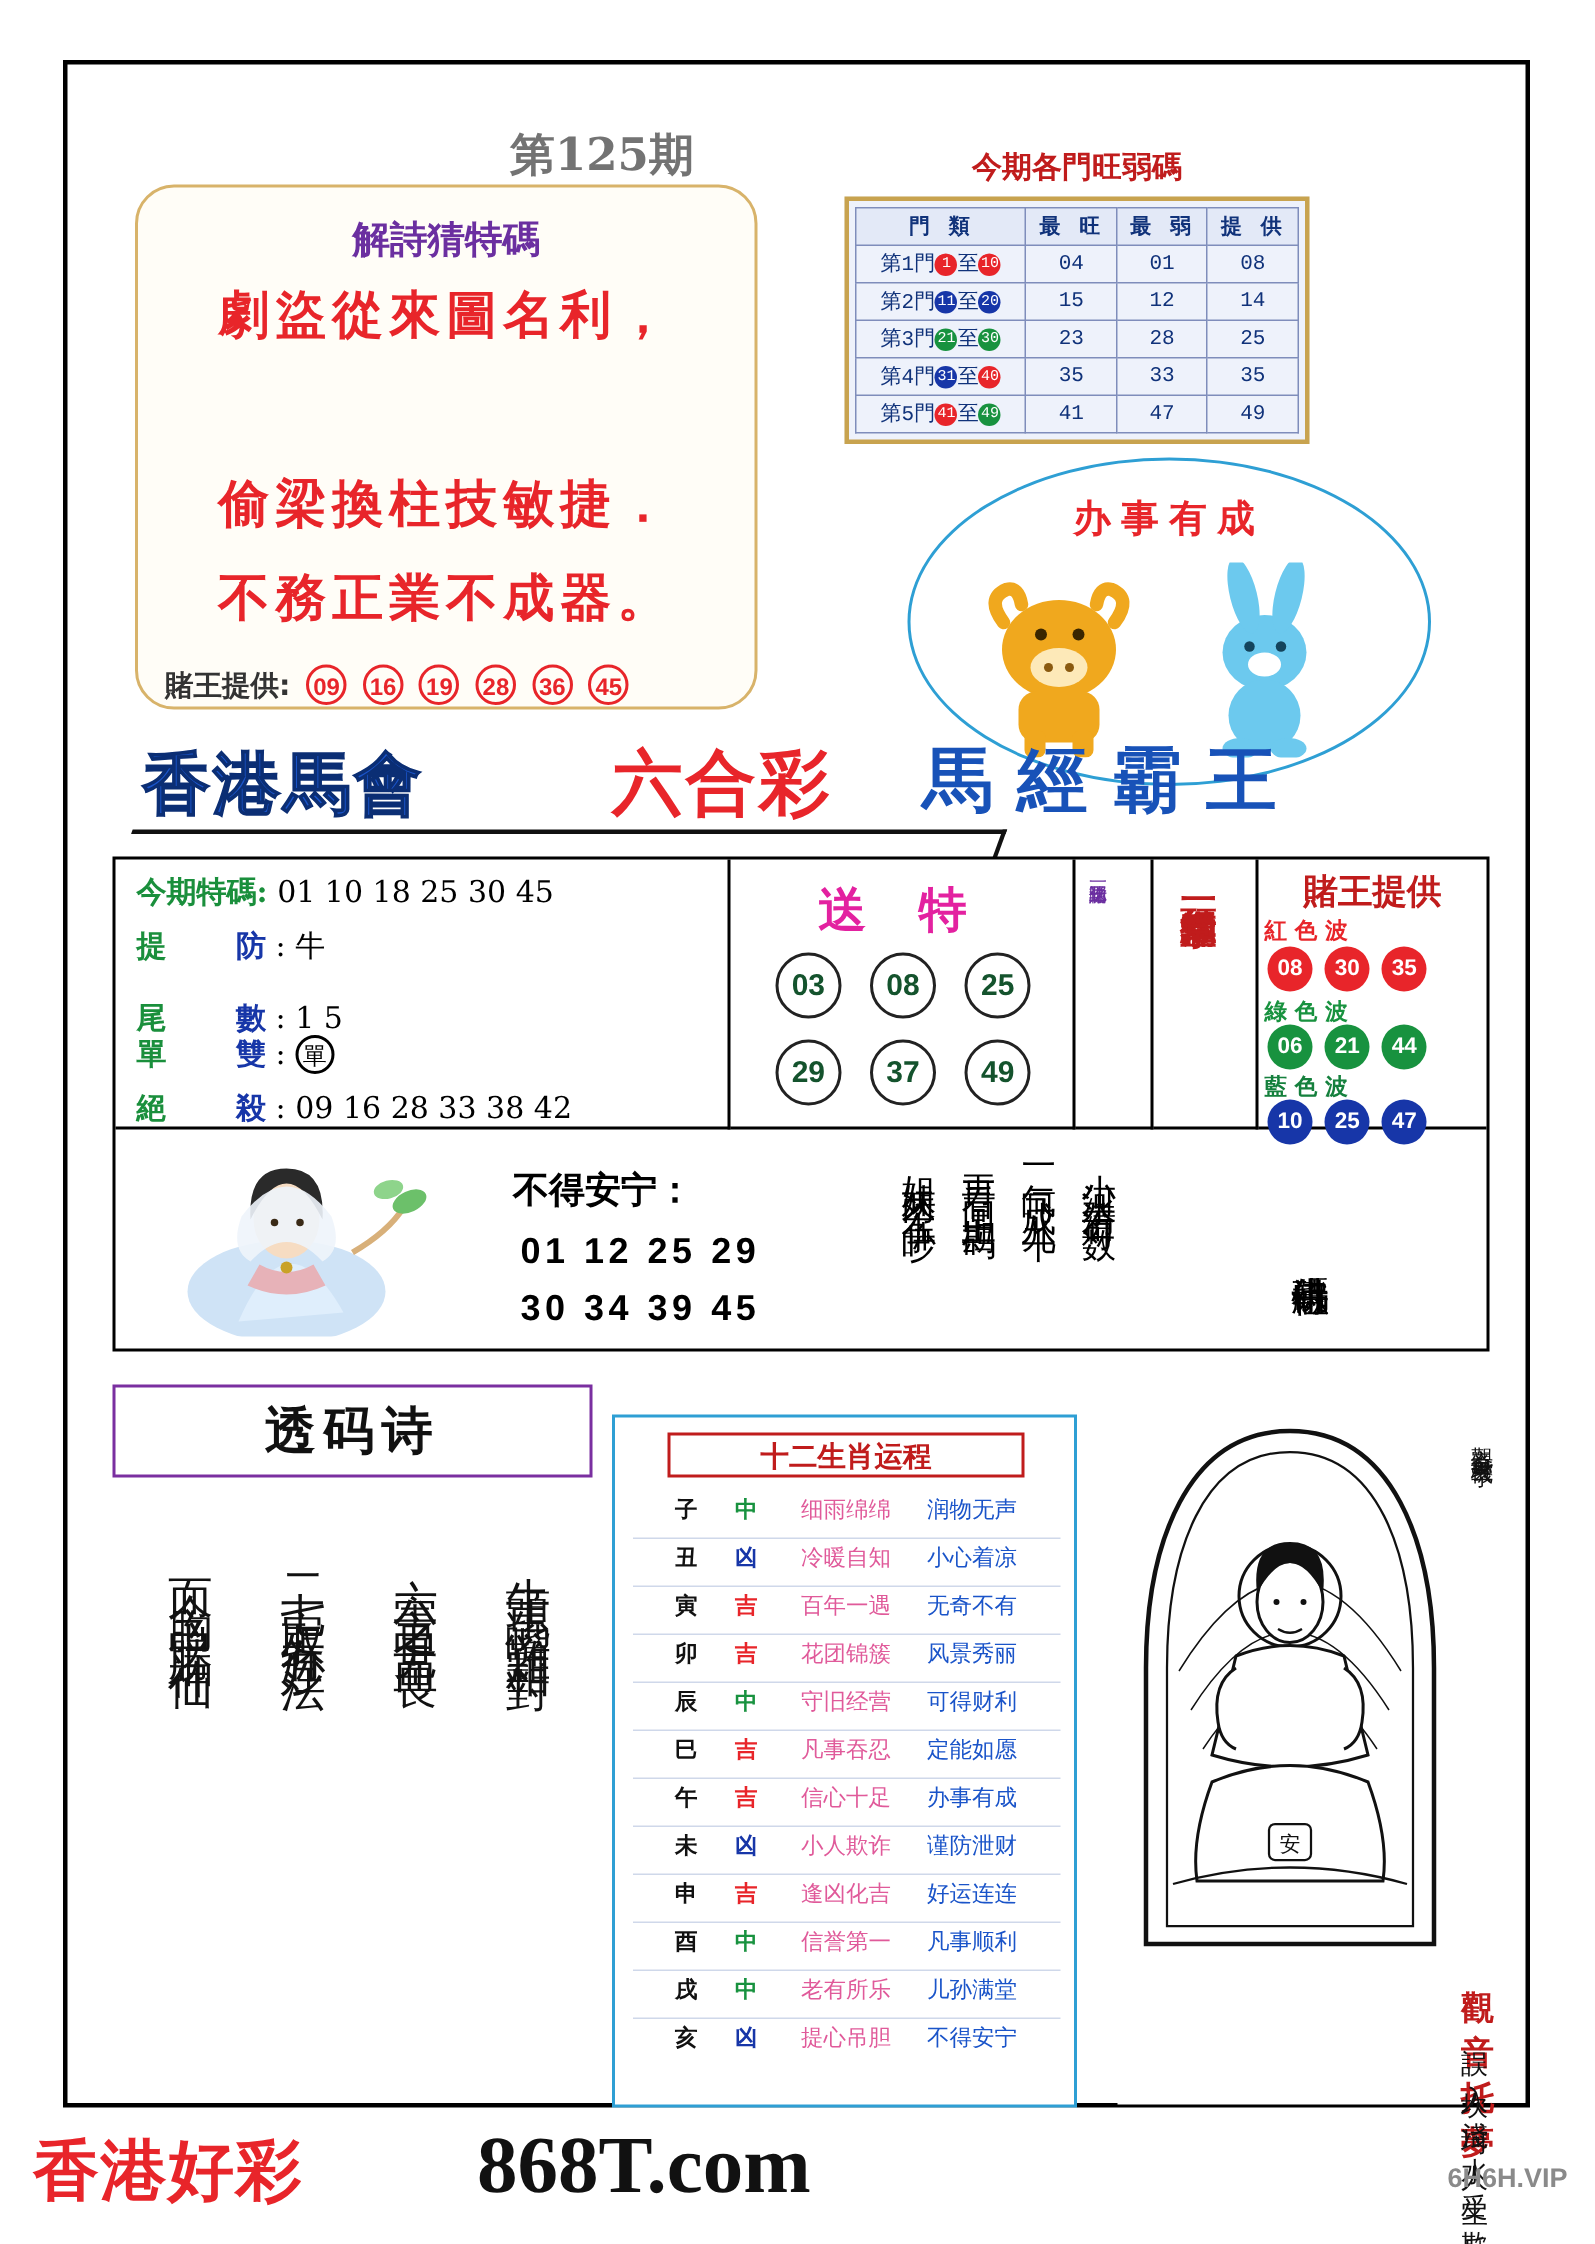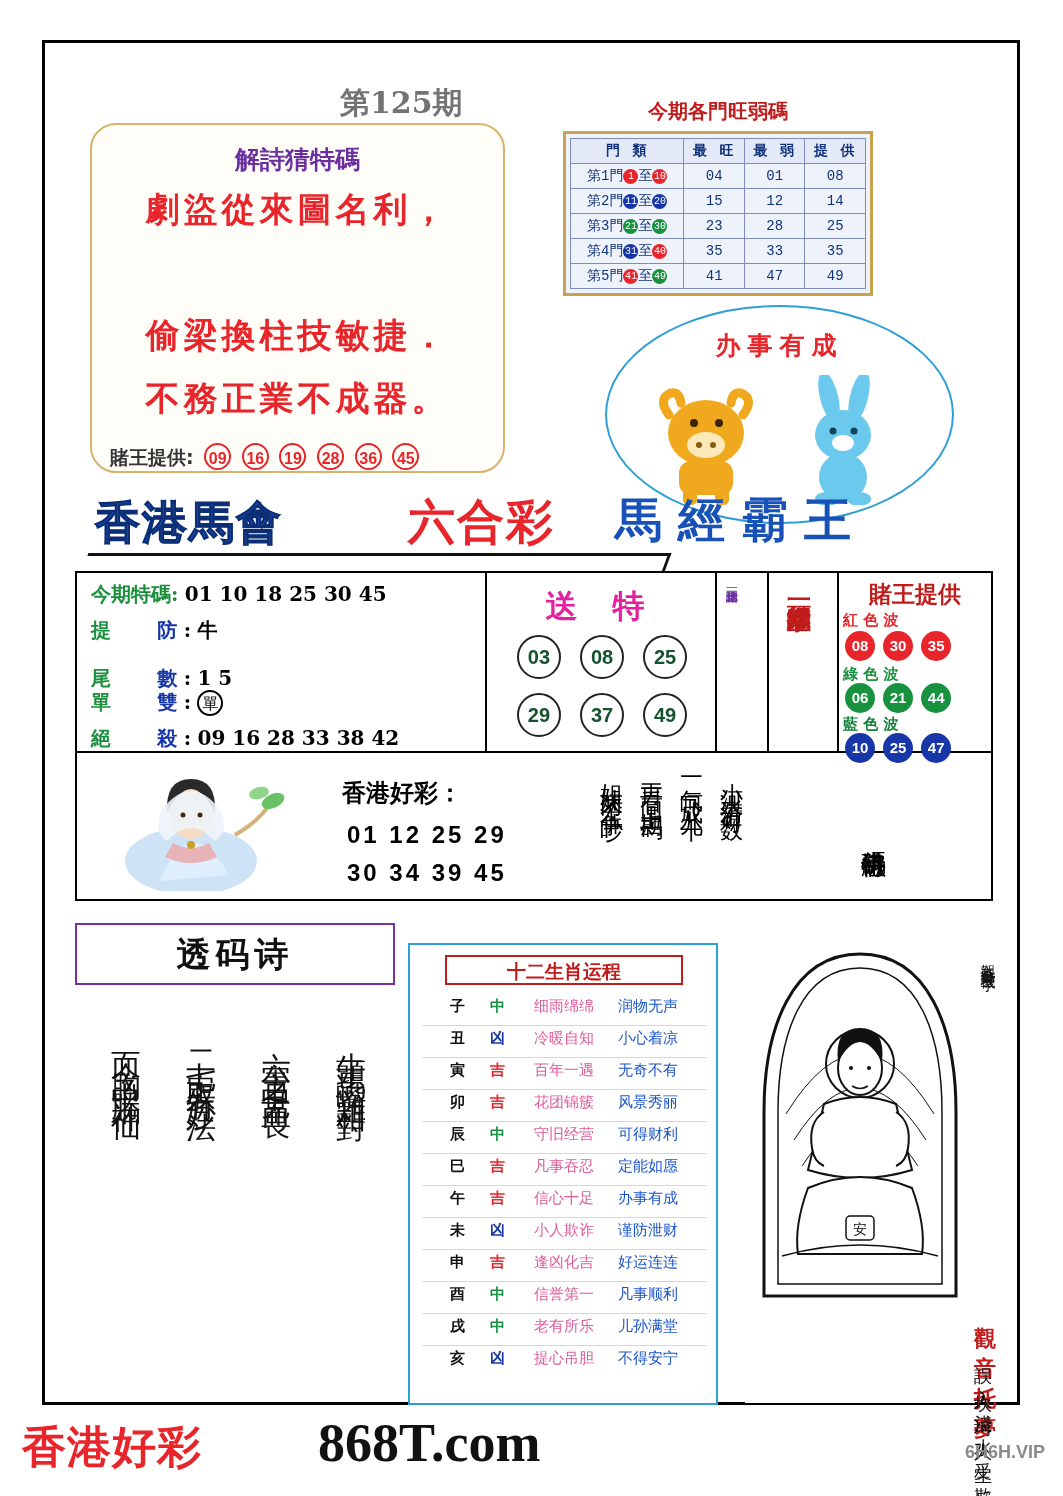--- a/index.html
+++ b/index.html
@@ -108,21 +108,21 @@
   }
   .g-col1{position:absolute;left:0;top:0;width:410px;height:180px;border-right:2px solid #000;border-bottom:2px solid #000;box-sizing:border-box;}
   .g-col2{position:absolute;left:410px;top:0;width:230px;height:180px;border-right:2px solid #000;border-bottom:2px solid #000;box-sizing:border-box;}
   .g-col3{position:absolute;left:640px;top:0;width:52px;height:180px;border-right:2px solid #000;border-bottom:2px solid #000;box-sizing:border-box;}
   .g-col4{position:absolute;left:692px;top:0;width:70px;height:180px;border-right:2px solid #000;border-bottom:2px solid #000;box-sizing:border-box;}
   .g-col5{position:absolute;left:762px;top:0;width:152px;height:180px;border-bottom:2px solid #000;box-sizing:border-box;}
   .g-bottom{position:absolute;left:0;top:180px;width:914px;height:146px;}
   .r-line{position:absolute;font-size:20px;font-family:"DejaVu Serif","Liberation Serif",serif;}
   .lbl-g{color:#1a8f3c;font-weight:bold;}
   .lbl-b{color:#1736a8;font-weight:bold;}
-  .val{color:#000;font-weight:bold;}
+  .val{color:#000;font-weight:normal;}
   .circ-sm{
     display:inline-block;width:26px;height:26px;line-height:24px;border-radius:50%;
     border:2px solid #000;text-align:center;font-size:16px;box-sizing:border-box;
   }
   .songte{
     position:absolute;left:0;top:12px;width:100%;text-align:center;
     font-size:32px;font-weight:bold;color:#e321a0;letter-spacing:12px;
     font-family:"DejaVu Serif","Liberation Serif",serif;
   }
   .st-ball{
@@ -429,21 +429,21 @@
             <circle cx="96" cy="54" r="2.5" fill="#3a2a16"></circle>
             <circle cx="113" cy="54" r="2.5" fill="#3a2a16"></circle>
             <path d="M86 82 q18 10 36 0 l8 14 q-26 12 -52 0z" fill="#e7b2b8"></path>
             <circle cx="104" cy="84" r="4" fill="#c9a227"></circle>
             <path d="M148 74 q24 -14 34 -30" stroke="#d8b07a" stroke-width="4" fill="none"></path>
             <ellipse cx="186" cy="40" rx="12" ry="7" fill="#6cc06a" transform="rotate(-25 186 40)"></ellipse>
             <ellipse cx="172" cy="32" rx="10" ry="6" fill="#8ed48b" transform="rotate(-15 172 32)"></ellipse>
           </svg>
         </div>
 
-        <div class="tm-title">香港好彩：</div>
+        <div class="tm-title">不得安宁：</div>
         <div class="tm-nums" style="top:68px;">01  12  25  29</div>
         <div class="tm-nums" style="top:106px;">30  34  39  45</div>
 
         <div class="four-col vtext" style="left:640px;top:12px;height:124px;">小河水清石可数</div>
         <div class="four-col vtext" style="left:600px;top:12px;height:124px;">一气呵成八九十</div>
         <div class="four-col vtext" style="left:560px;top:12px;height:124px;">再看一回上期码</div>
         <div class="four-col vtext" style="left:520px;top:12px;height:124px;">姐妹两个在争吵</div>
 
         <div class="fozu vtext" style="height:126px;">佛祖獻碼诗</div>
       </div>

